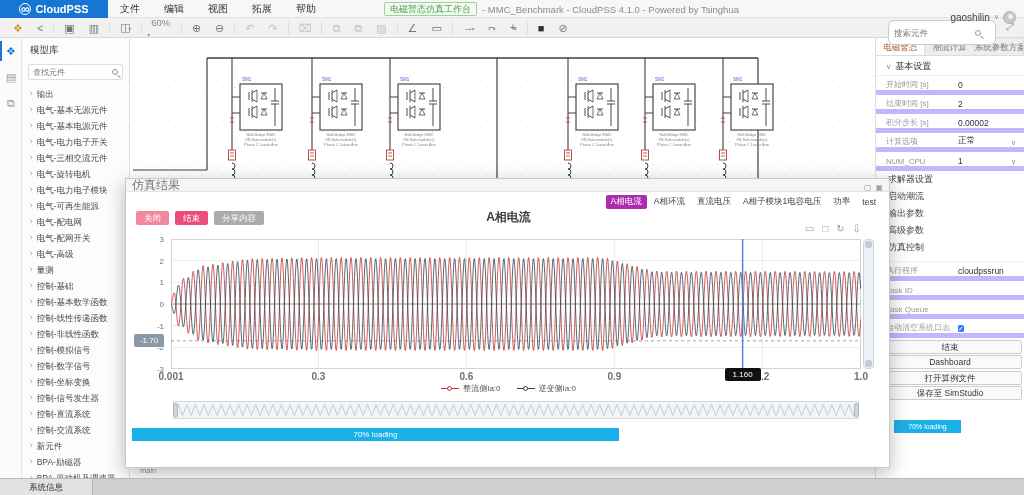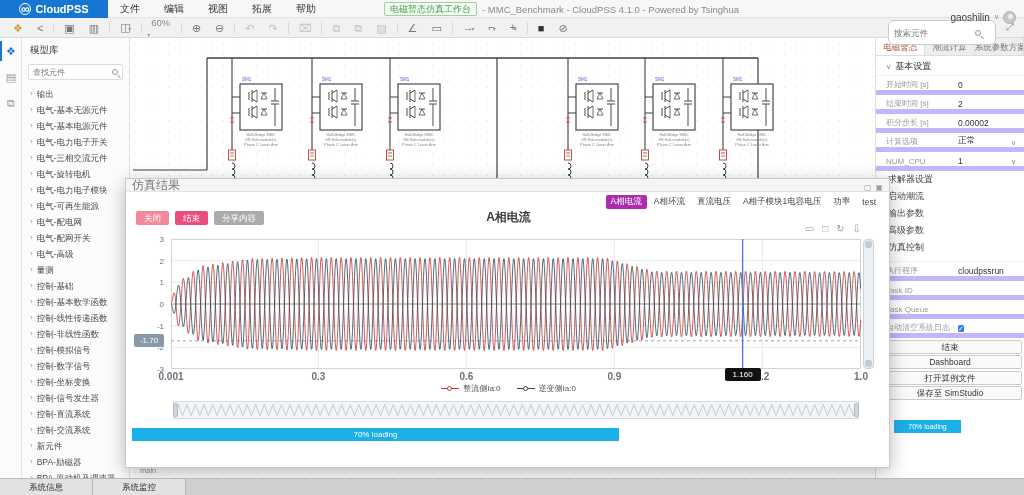--- a/index.html
+++ b/index.html
@@ -130,21 +130,21 @@
   .cov-gap { height:6px; border-bottom:1px solid #f0f0f0; }
   .rp-check { width:9px; height:9px; background:#2d7ff9; border-radius:1.5px; color:#fff; font-size:7px;
     line-height:9px; text-align:center; }
   .rp-btn { margin:1.5px 2px; height:14px; line-height:13px; text-align:center; font-size:8.5px; color:#333;
     background:#fafafa; border:1px solid #ccc; border-radius:2px; cursor:default; }
   #rp-progress { position:absolute; left:18px; top:382px; width:67px; height:13px; background:#1cb0e8;
     color:#fff; font-size:7px; text-align:center; line-height:13px; }
 
   
   #statusbar { position:absolute; left:0; top:478px; width:1024px; height:17px; background:#cfcfcf;
-    border-top:1px solid #b8b8b8; display:flex; z-index:30; }
+    border-top:1px solid #b8b8b8; display:flex; z-index:30;flex-direction:column; }
   .status-tab { width:93px; height:17px; line-height:16px; text-align:center; font-size:8.5px; color:#333;
     background:#e2e2e2; border-right:1px solid #b5b5b5; }
 </style>
 </head>
 <body>
 
 <div id="menubar">
   <div id="logo">
     <span class="inf">∞</span>
     <span>CloudPSS</span>

